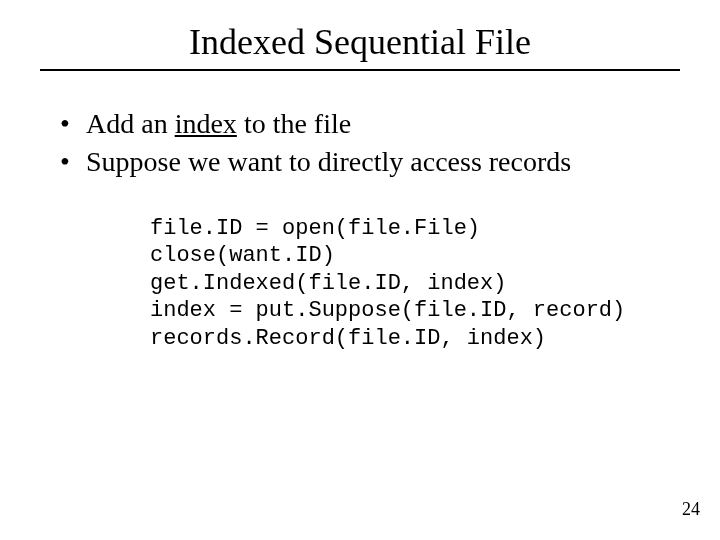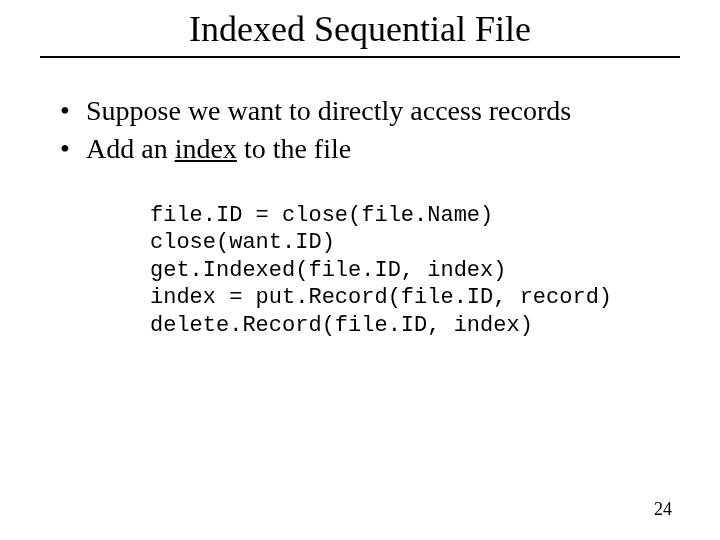--- a/index.html
+++ b/index.html
@@ -10,21 +10,21 @@
     background: #ffffff;
     font-family: "Times New Roman", Times, serif;
     color: #000000;
     position: relative;
     overflow: hidden;
   }
   .slide {
     box-sizing: border-box;
     width: 720px;
     height: 540px;
-    padding: 2px 40px 0 40px;
+    padding: 15px 40px 0 40px;
     position: relative;
   }
   .title {
     text-align: center;
     font-size: 36px;
     margin: 6px 0 6px 0;
     font-weight: normal;
   }
   .rule {
     border: none;
@@ -54,43 +54,43 @@
   }
   .code {
     font-family: "Courier New", Courier, monospace;
     font-size: 22px;
     line-height: 1.25;
     white-space: pre;
     margin-left: 110px;
   }
   .pagenum {
     position: absolute;
-    right: 48px;
+    right: 20px;
     bottom: 20px;
     font-size: 18px;
   }
 </style>
 </head>
 <body>
 
 <div class="slide">
 
   <h1 class="title">Indexed Sequential File</h1>
   <hr class="rule">
 
   <ul class="bullets">
     <li>
-      <span>Suppose we want to directly access records</span><span class="underline"></span><span></span>
+      <span>Add an </span><span class="underline">index</span><span> to the file</span>
     </li>
     <li>
-      <span>Add an </span><span class="underline">index</span><span> to the file</span>
+      <span>Suppose we want to directly access records</span><span class="underline"></span><span></span>
     </li>
   </ul>
 
-  <div class="code"><span>file.ID = close(file.Name)</span>
+  <div class="code"><span>file.ID = open(file.File)</span>
 <span>close(want.ID)</span>
 <span>get.Indexed(file.ID, index)</span>
-<span>index = put.Record(file.ID, record)</span>
-<span>delete.Record(file.ID, index)</span></div>
+<span>index = put.Suppose(file.ID, record)</span>
+<span>records.Record(file.ID, index)</span></div>
 
   <div class="pagenum">24</div>
 
 </div>
 
 </body></html>

